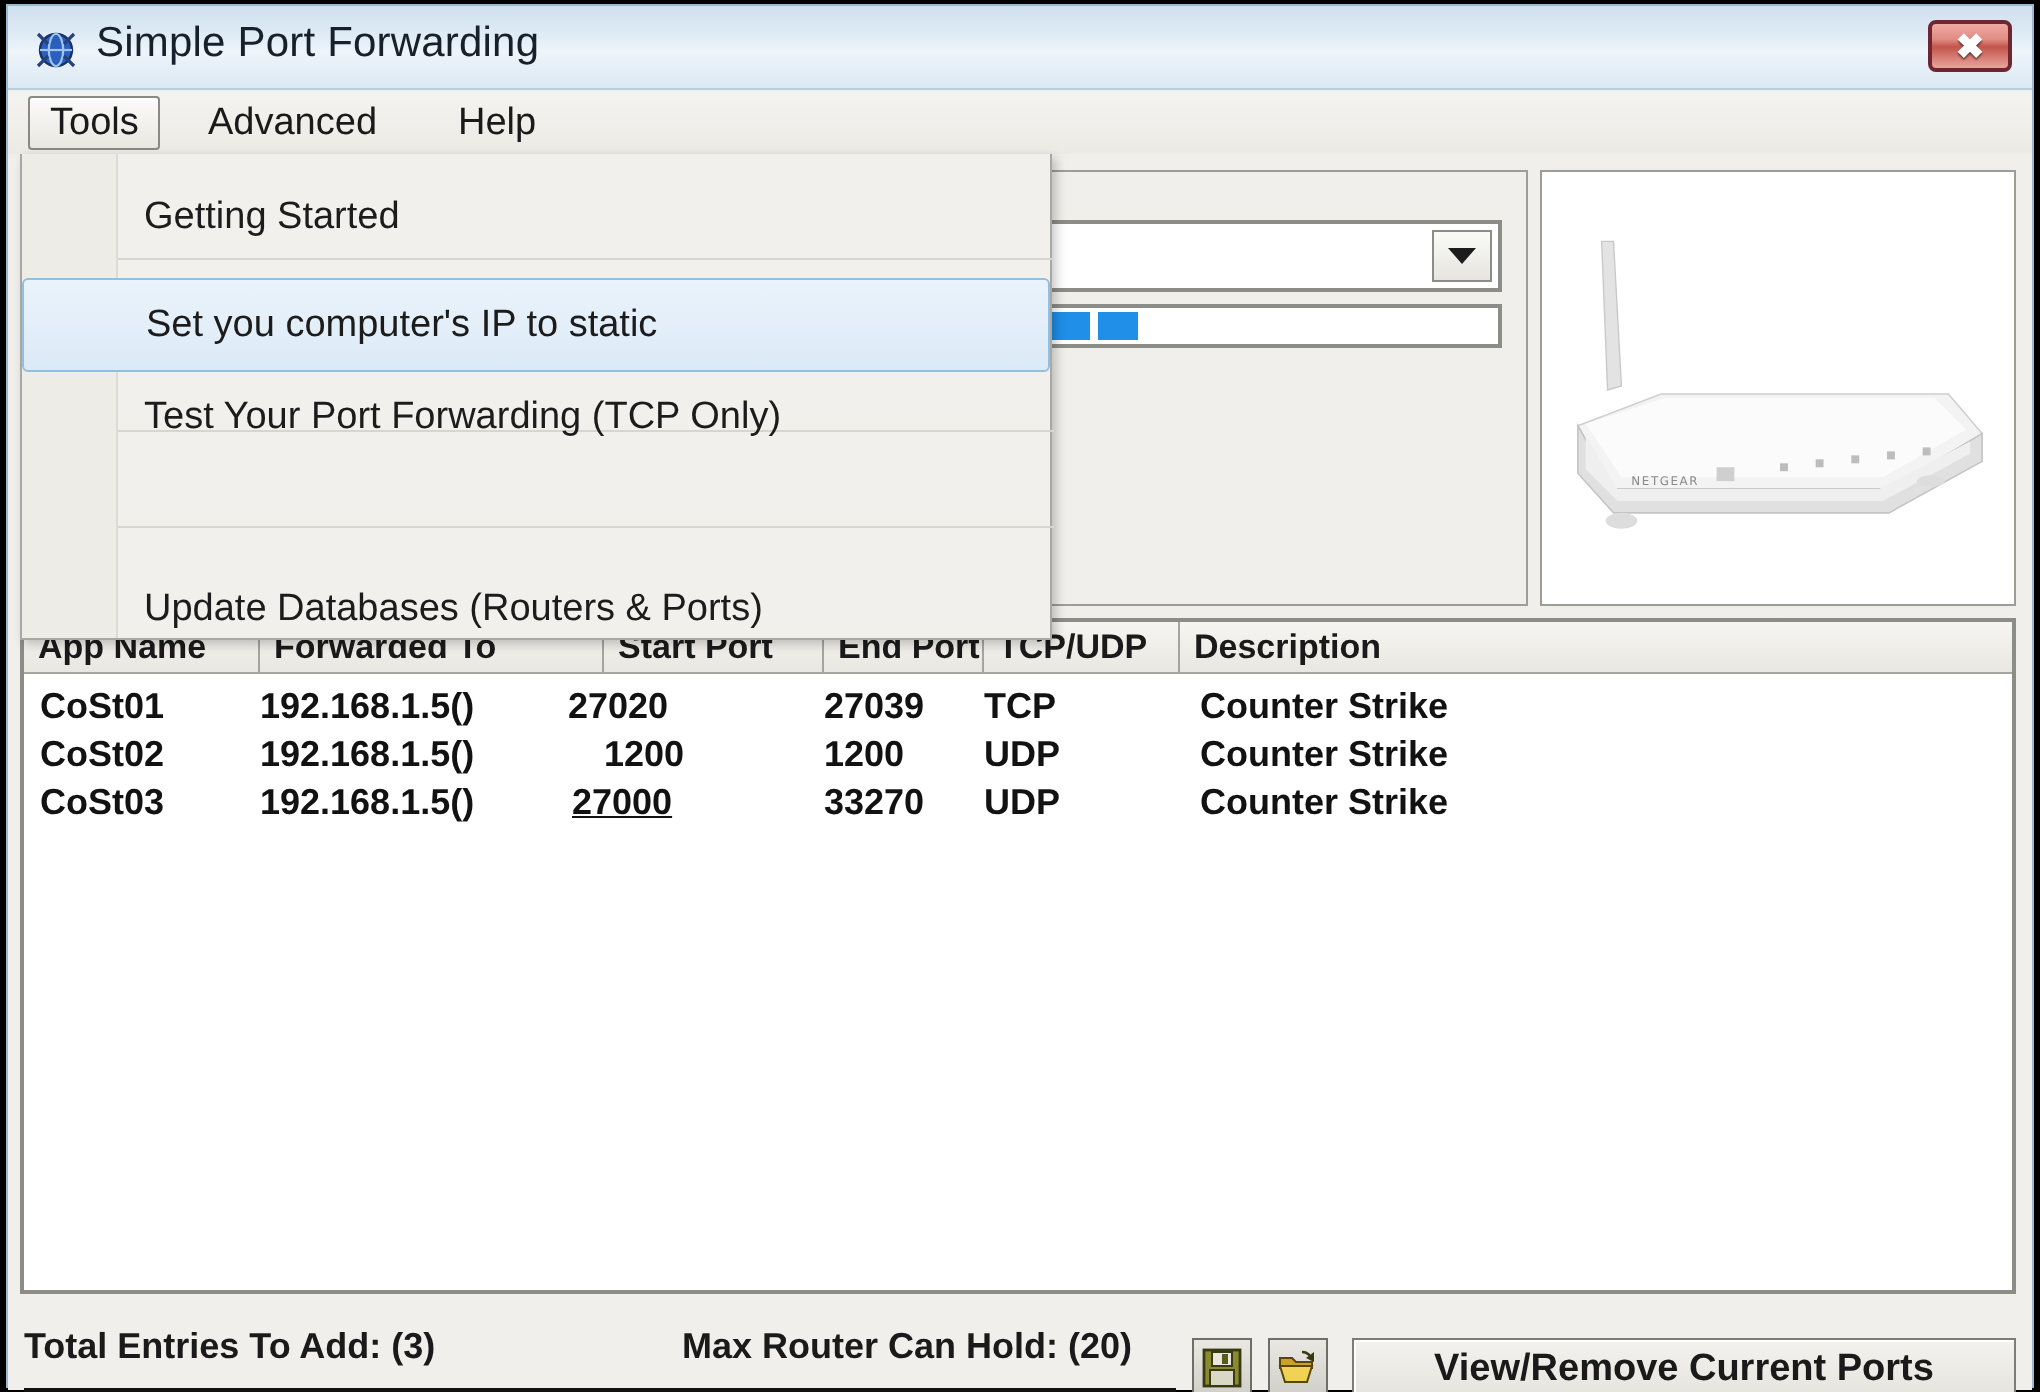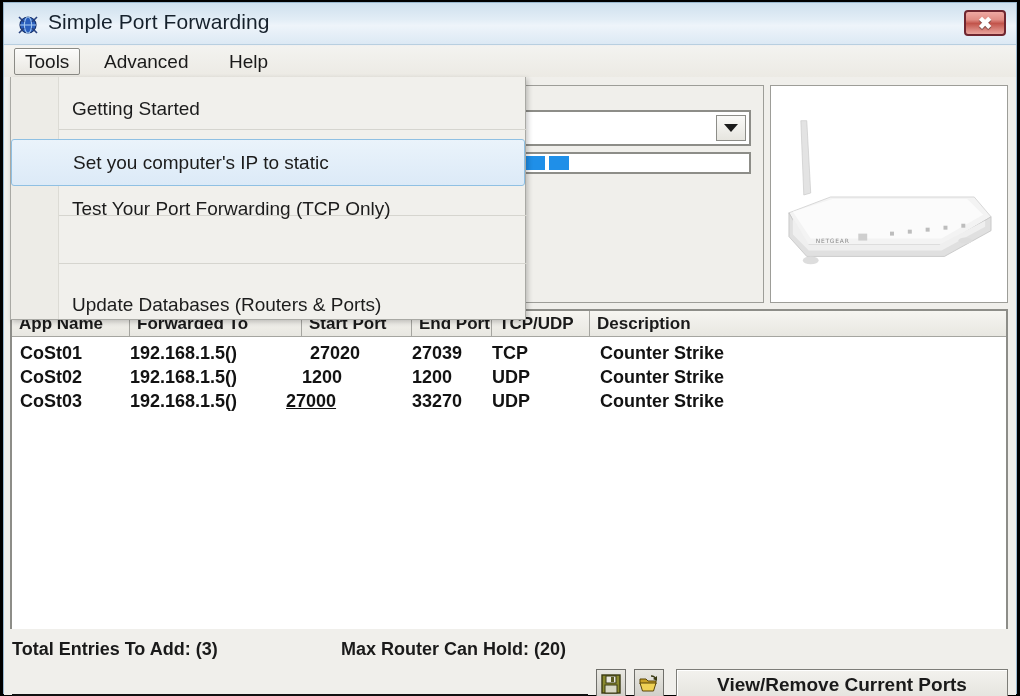--- a/index.html
+++ b/index.html
@@ -212,21 +212,21 @@
   }
   .tr { position: absolute; left: 0; width: 100%; height: 24px; }
   .td {
     position: absolute; top: 0;
     font-size: 18px; font-weight: bold; color: #121212;
     white-space: nowrap;
   }
 
   
   #footer {
-    position: absolute; left: 0; top: 552px;
+    position: absolute; left: 0; top: 576px;
     width: 1012px; height: 42px;
     background: #f0efeb;
   }
   .foot-text {
     position: absolute;
     font-size: 18px; font-weight: bold; color: #1a1a1a;
     white-space: nowrap;
   }
   #foot-divider {
     position: absolute; left: 8px; top: 617px;
@@ -332,21 +332,21 @@
           <div class="th" style="left: 118px; width: 172px;">Forwarded To</div>
           <div class="th" style="left: 290px; width: 110px;">Start Port</div>
           <div class="th" style="left: 400px; width: 80px;">End Port</div>
           <div class="th" style="left: 480px; width: 98px;">TCP/UDP</div>
           <div class="th" style="left: 578px; width: 418px; border-right: none;">Description</div>
         </div>
       <div id="tbody">
           <div class="tr" style="top: 32px;">
             <div class="td" style="left: 8px;">CoSt01</div>
             <div class="td" style="left: 118px;">192.168.1.5()</div>
-            <div class="td" style="left: 298px;">27020</div>
+            <div class="td" style="left: 272px;">27020</div>
             <div class="td" style="left: 400px;">27039</div>
             <div class="td" style="left: 480px;">TCP</div>
             <div class="td" style="left: 588px;">Counter Strike</div>
           </div>
           <div class="tr" style="top: 56px; padding-left: 12px;">
             <div class="td" style="left: 8px;">CoSt02</div>
             <div class="td" style="left: 118px;">192.168.1.5()</div>
             <div class="td" style="left: 290px;">1200</div>
             <div class="td" style="left: 400px;">1200</div>
             <div class="td" style="left: 480px;">UDP</div>

